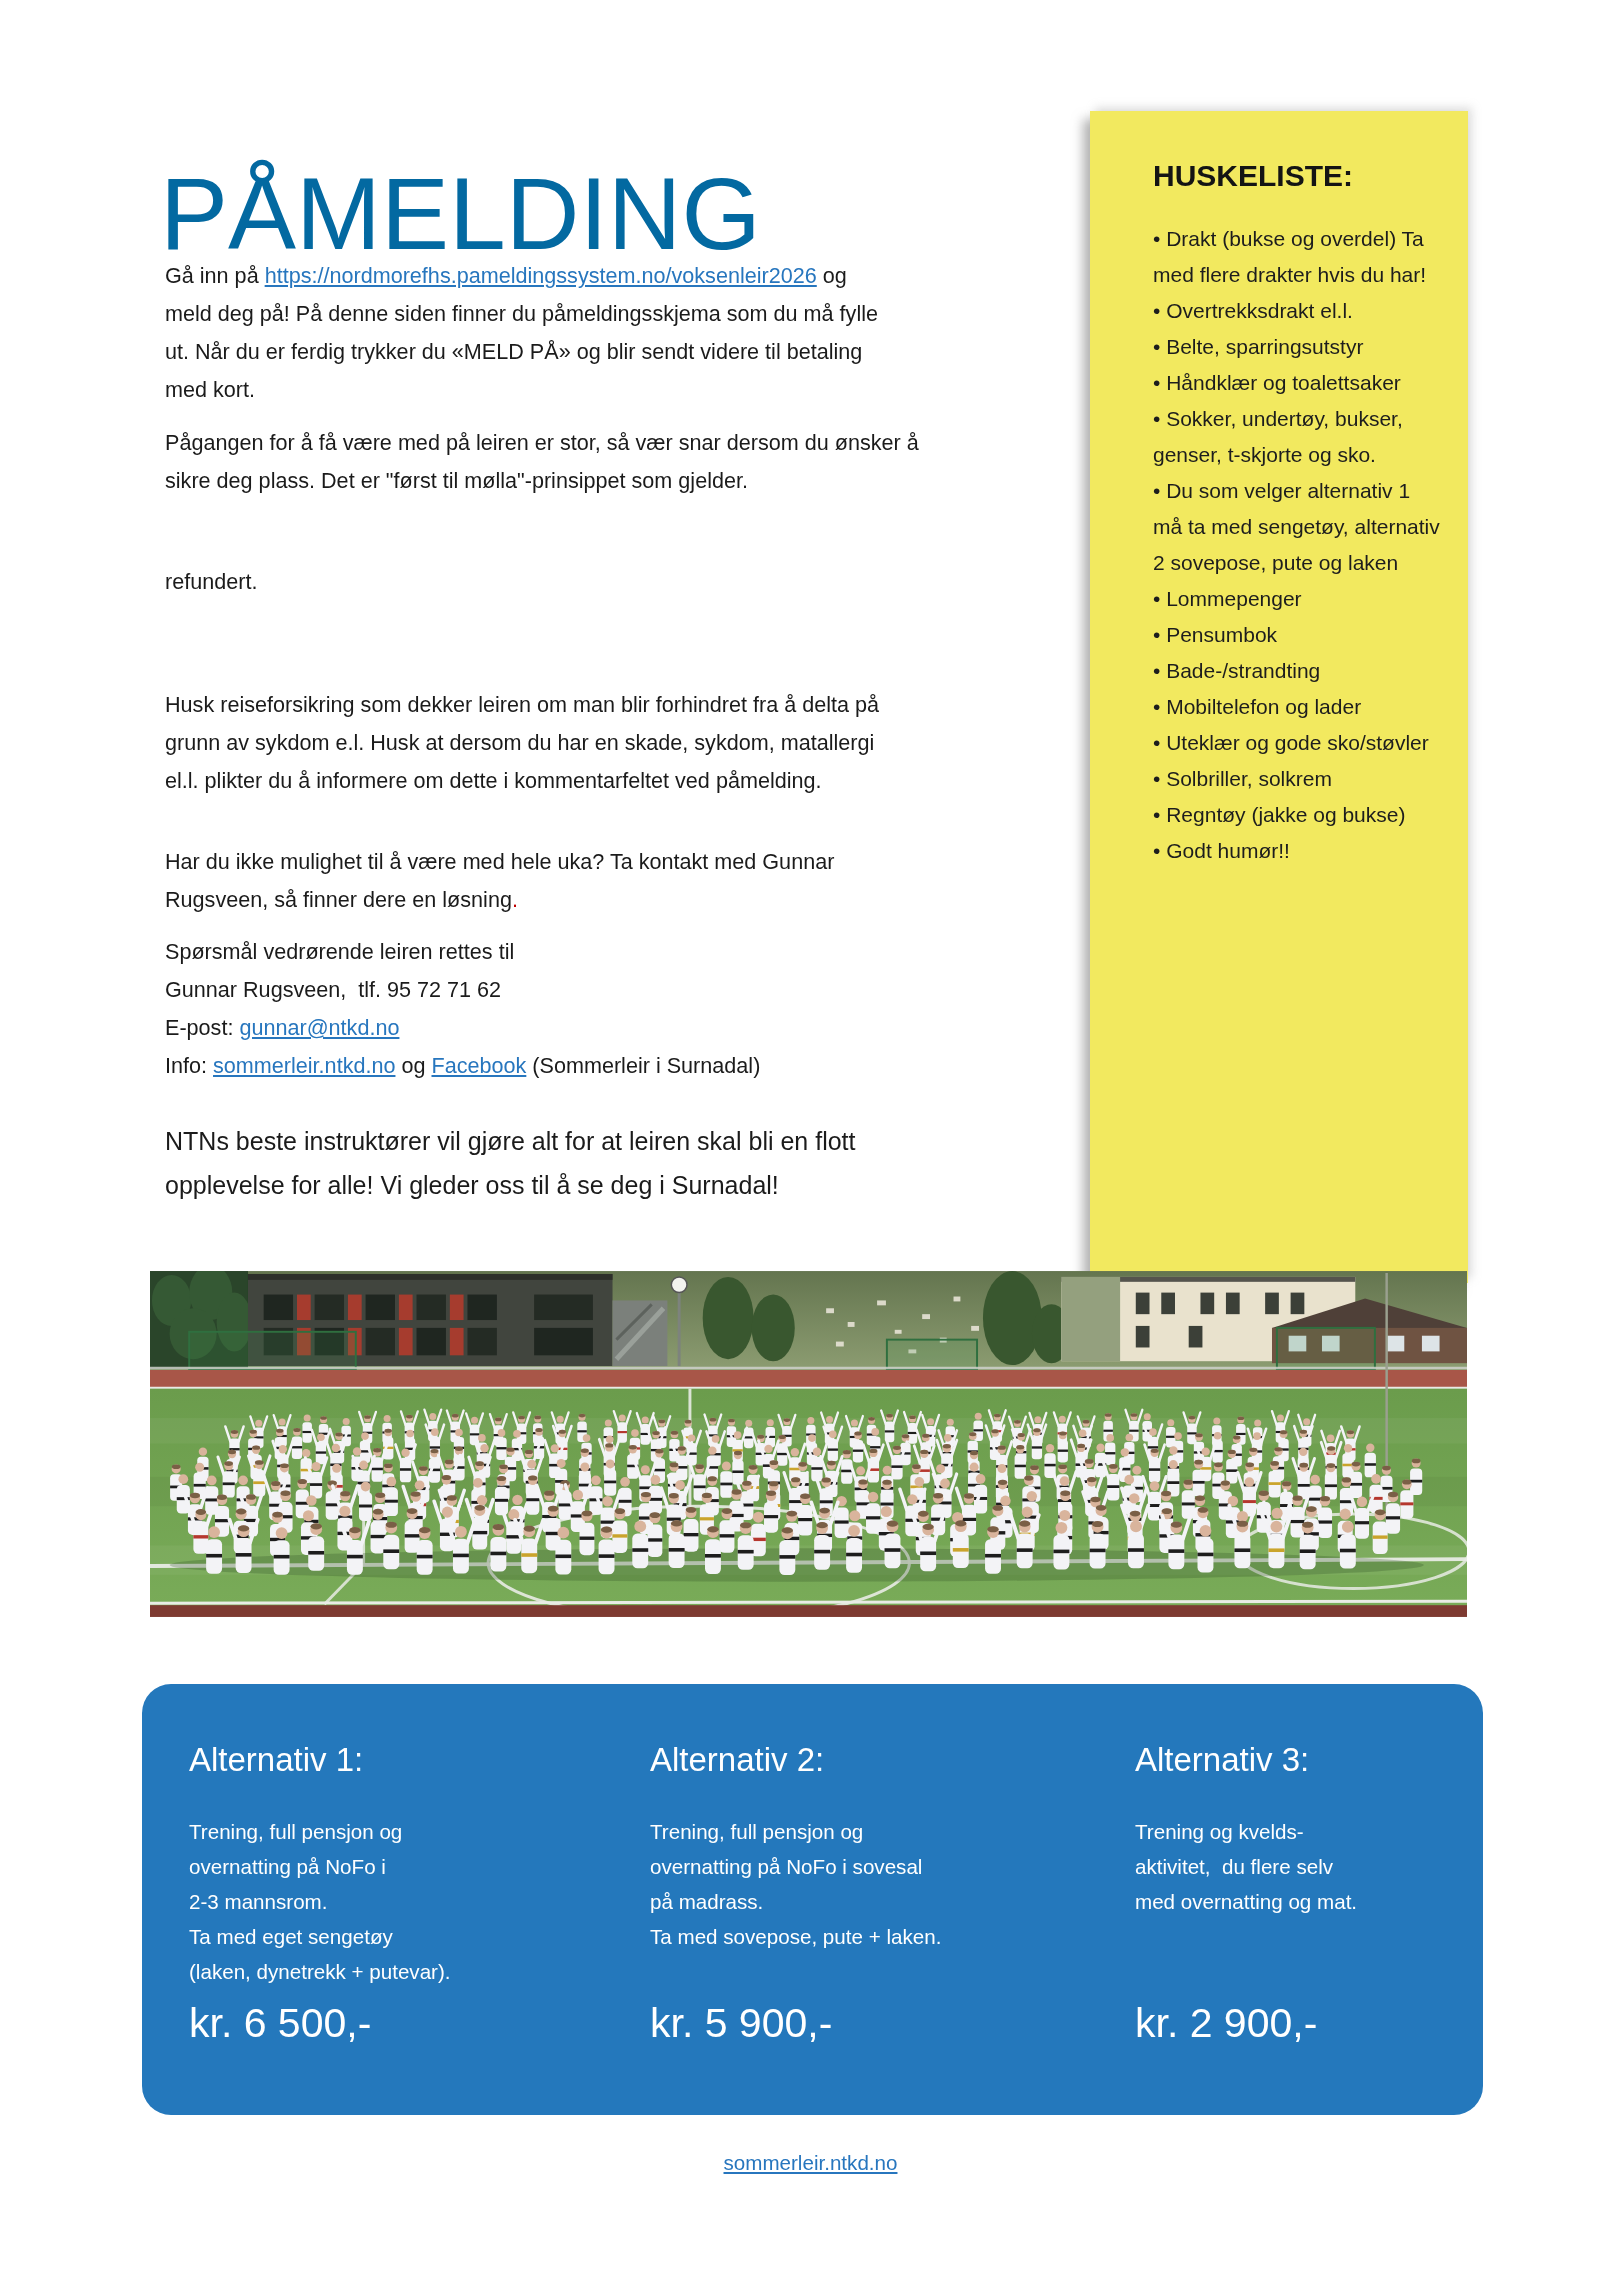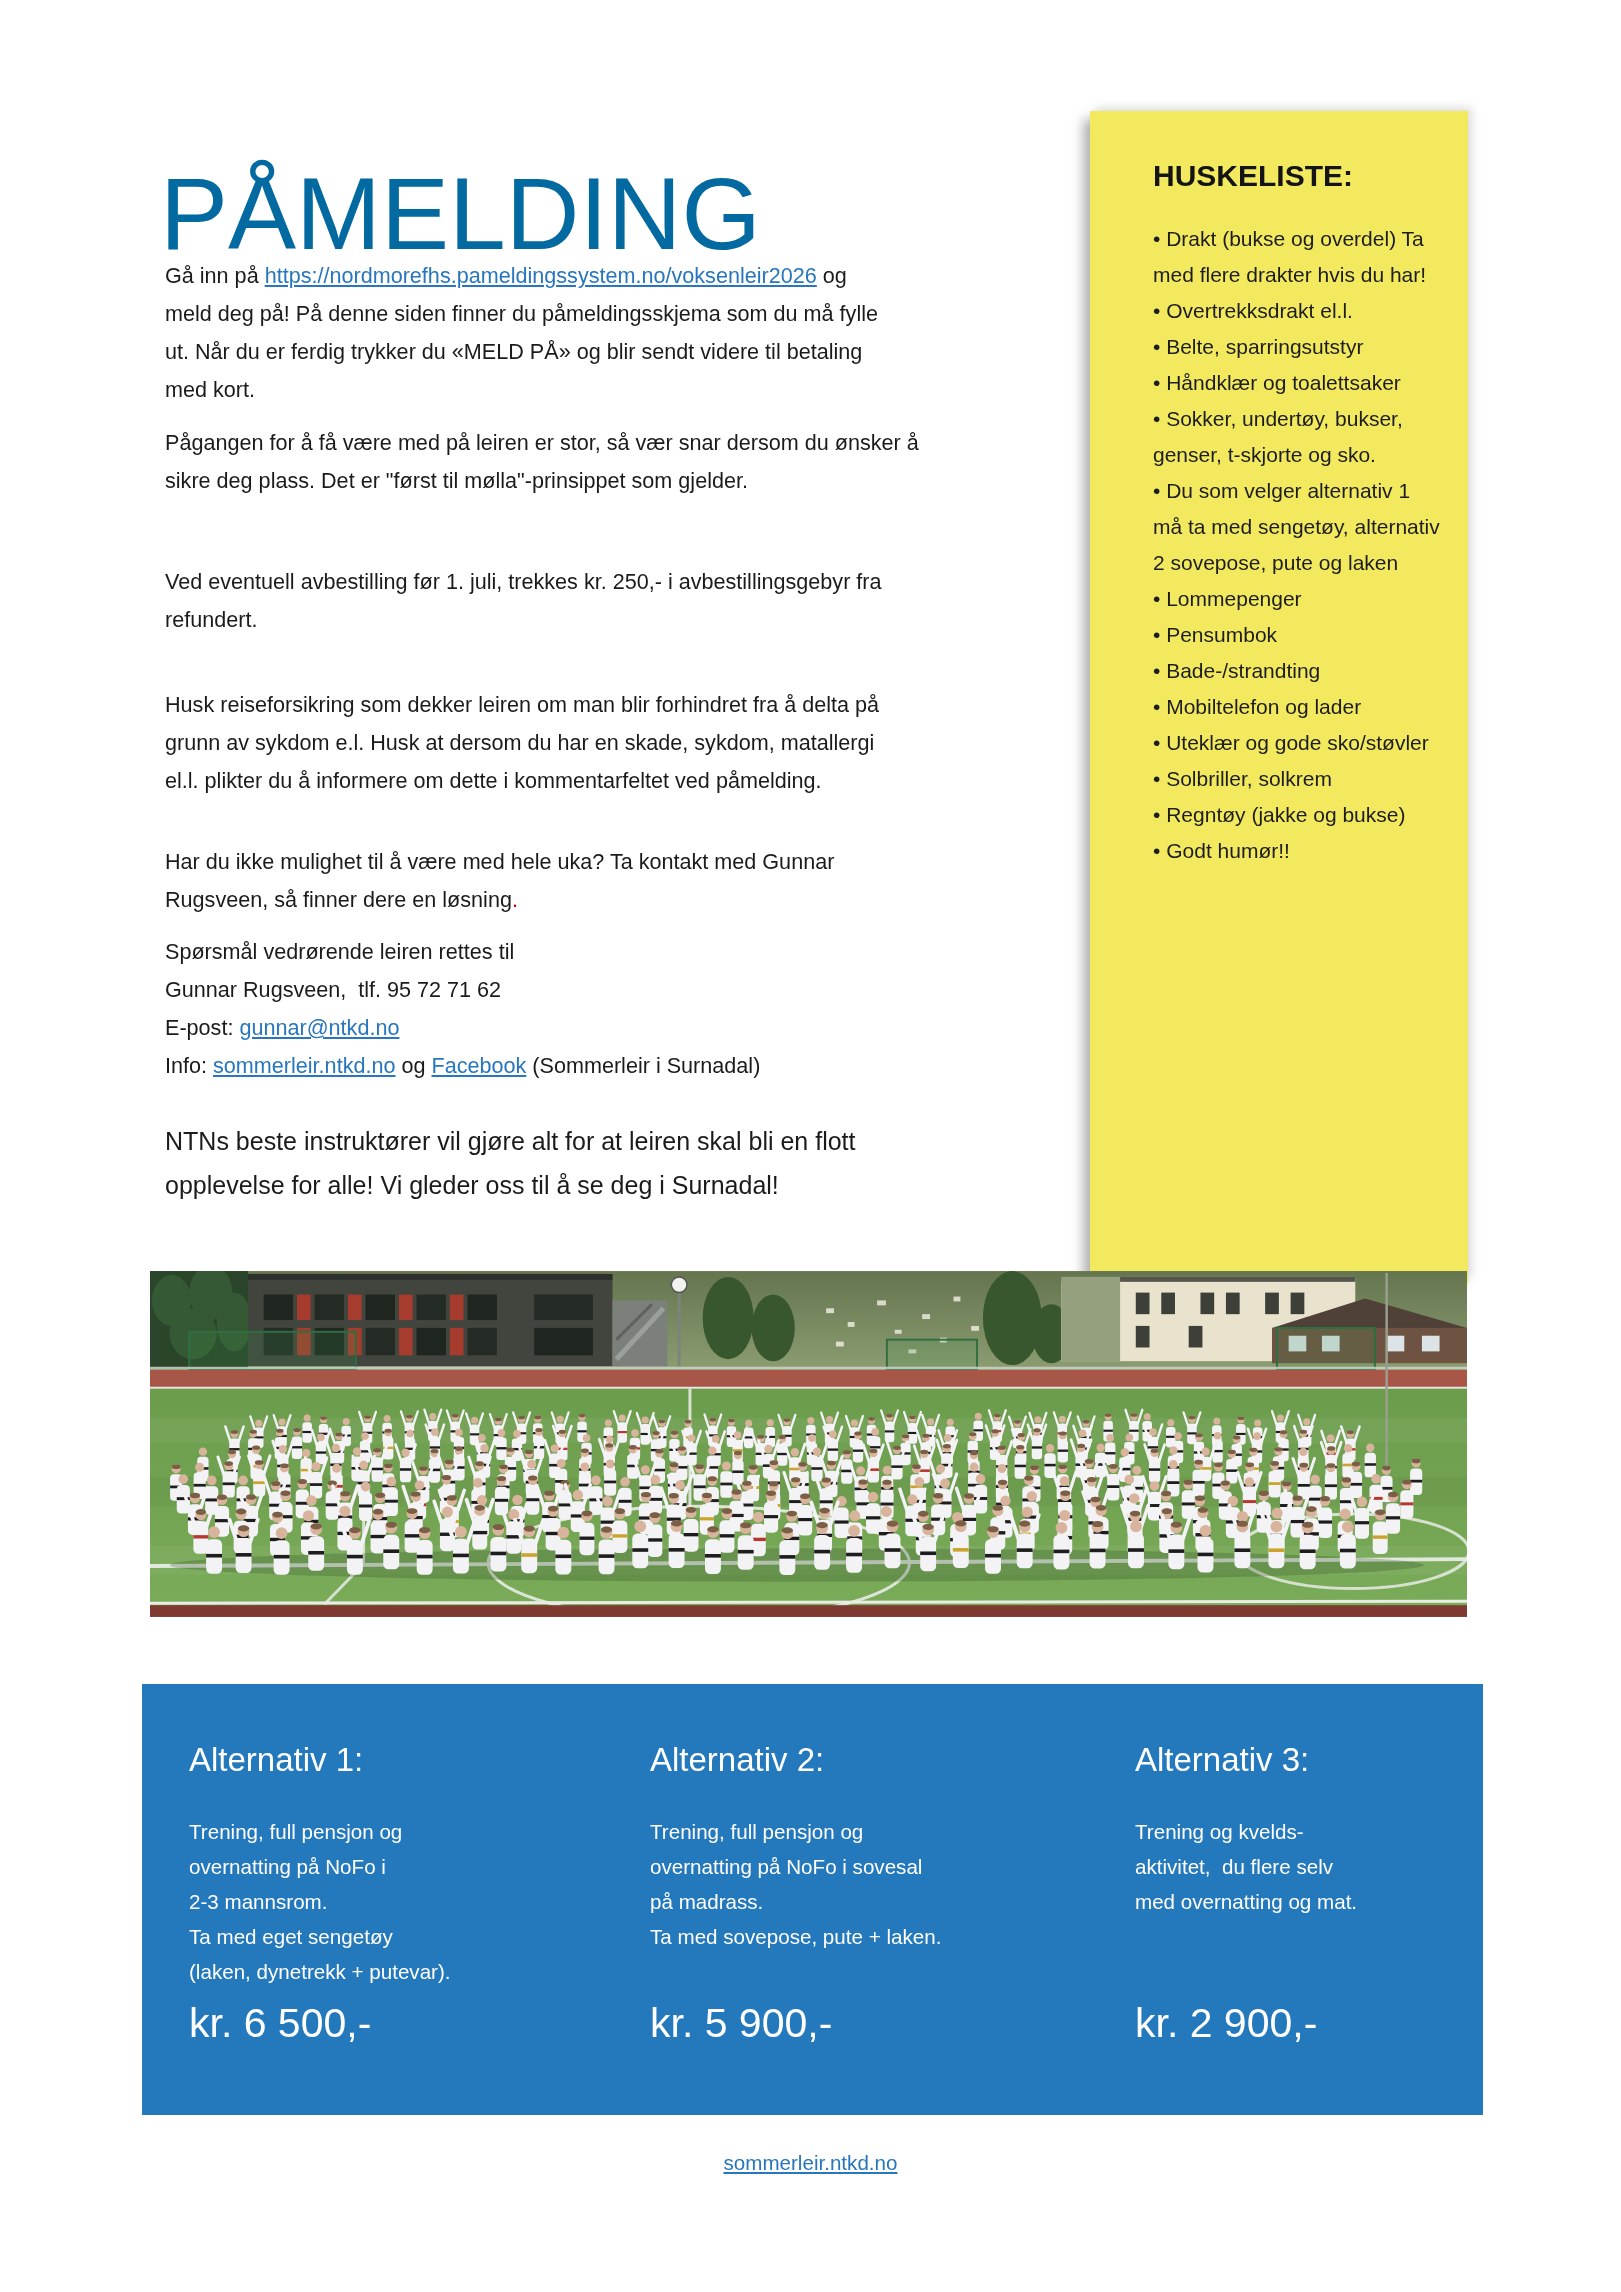--- a/index.html
+++ b/index.html
@@ -19,21 +19,21 @@
         box-shadow:-6.9px 7.8px 10.8px rgba(125,125,125,.6), 4.9px -3.9px 8.8px rgba(165,165,165,.35);}
   .note h2{margin:0 0 27.4px 0;font-size:30px;line-height:37px;font-weight:700;color:#141414;}
   .note-item{font-size:21px;line-height:36px;color:#1d1d1d;}
   .note-item::before{content:"• ";}
 
   
   .photo{position:absolute;left:150px;top:1271px;width:1317px;height:346px;}
   .photo svg{display:block;}
 
   
-  .panel{position:absolute;left:142px;top:1684px;width:1341px;height:431px;background:#2478BC;}
+  .panel{position:absolute;left:142px;top:1684px;width:1341px;height:431px;background:#2478BC;border-radius:29px;}
   .alt-col{position:absolute;top:56px;color:#ffffff;}
   .alt-col .alt-title{font-size:33px;line-height:39px;font-weight:400;}
   .alt-col .alt-body{position:absolute;top:74px;left:0;font-size:20.6px;line-height:35px;}
   .alt-col .alt-price{position:absolute;top:260px;left:0;font-size:41px;line-height:47px;}
   .col-a{left:47px;width:421px;}
   .col-b{left:508px;width:431px;}
   .col-c{left:993px;width:338px;}
 
   .footer{position:absolute;left:0;top:2148px;width:1621px;text-align:center;
           font-size:20.6px;line-height:29px;}
@@ -56,21 +56,20 @@
 
   <div class="tblock" style="top:424px">
     <div>
         <div class="tline">Pågangen for å få være med på leiren er stor, så vær snar dersom du ønsker å</div>
         <div class="tline">sikre deg plass. Det er "først til mølla"-prinsippet som gjelder.</div>
       </div>
   </div>
 
   <div class="tblock" style="top:563px">
     <div>
-        <div class="tline">Ved eventuell avbestilling før 1. juli, trekkes kr. 250,- i avbestillingsgebyr fra</div>
         <div class="tline">refundert.</div>
       </div>
   </div>
 
   <div class="tblock" style="top:686px">
     <div>
         <div class="tline">Husk reiseforsikring som dekker leiren om man blir forhindret fra å delta på</div>
         <div class="tline">grunn av sykdom e.l. Husk at dersom du har en skade, sykdom, matallergi</div>
         <div class="tline">el.l. plikter du å informere om dette i kommentarfeltet ved påmelding.</div>
       </div>

